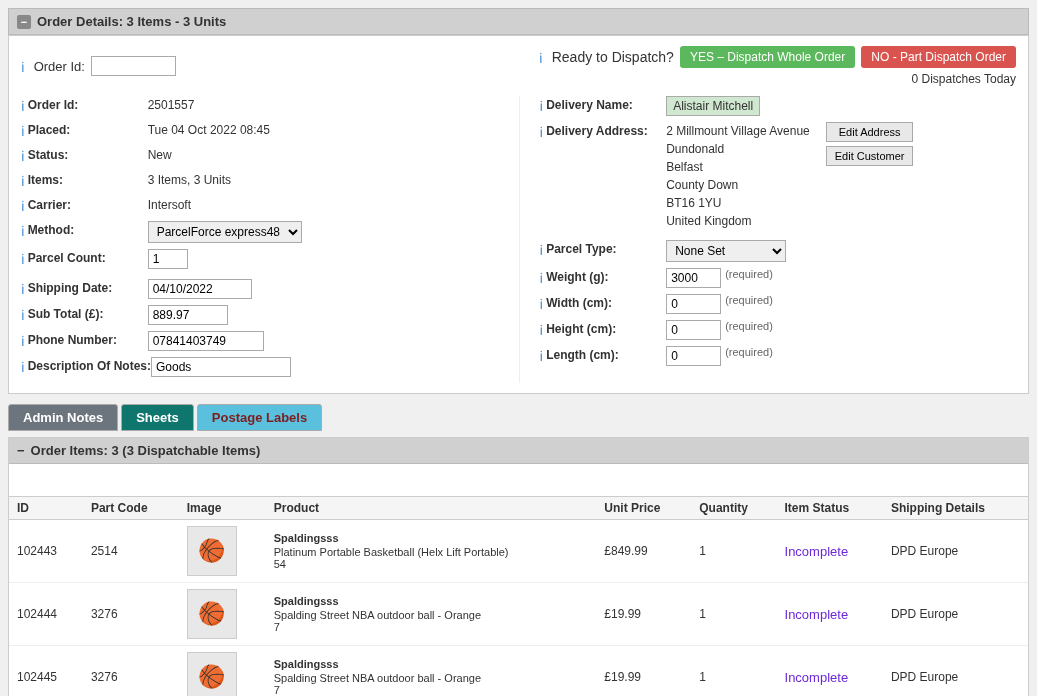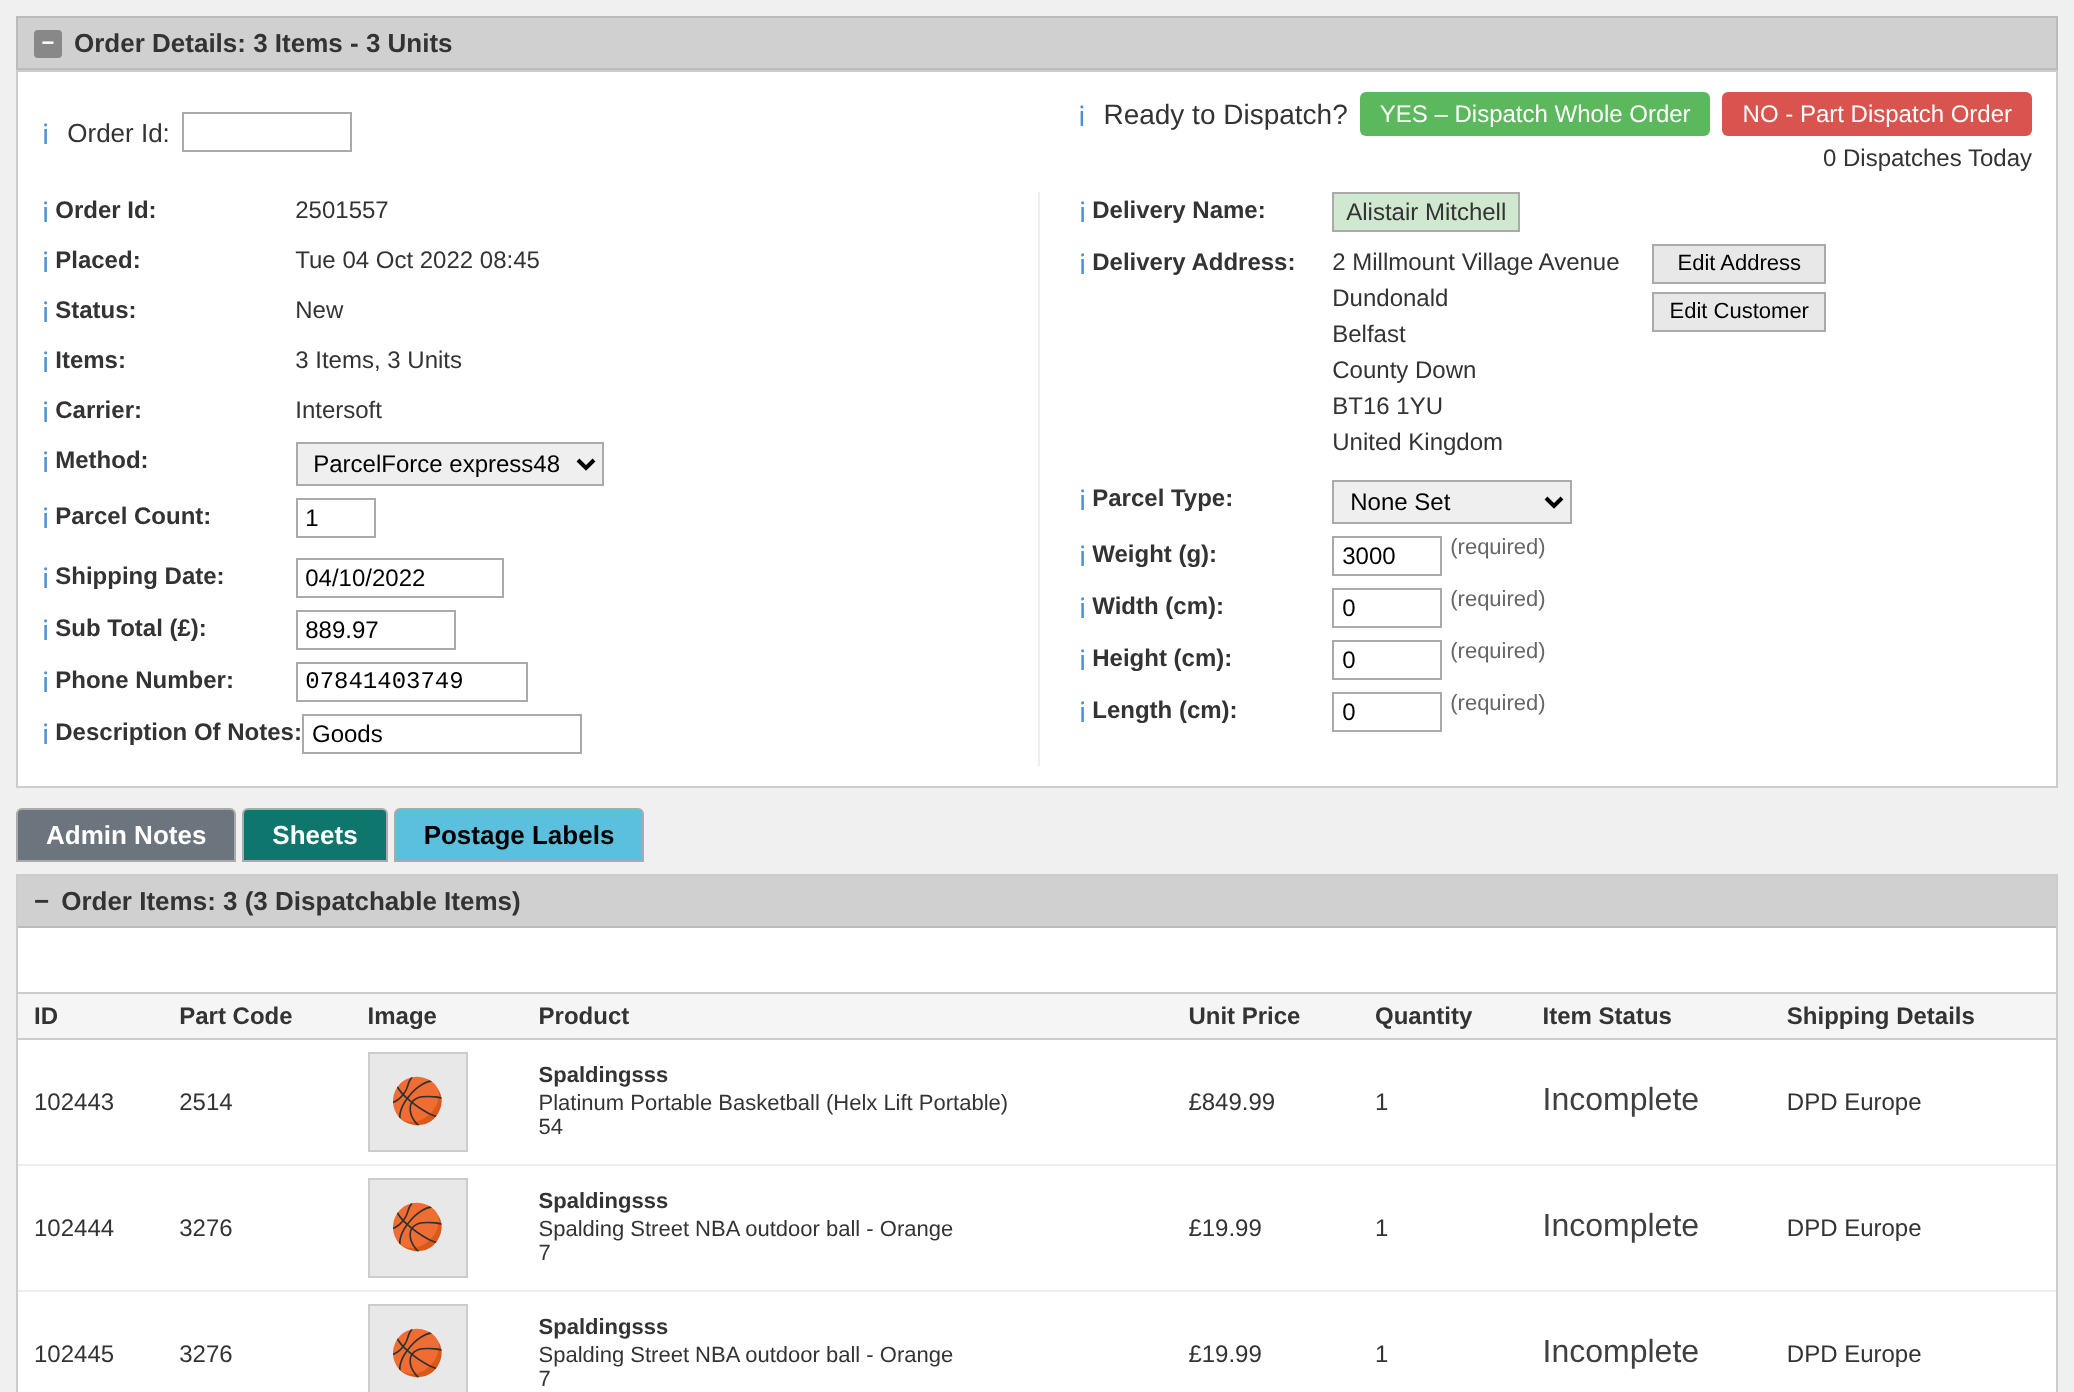--- a/index.html
+++ b/index.html
@@ -64,40 +64,40 @@
     .measurement-input { width: 55px; border: 1px solid #aaa; padding: 2px 4px; font-size: 12px; }
     .required-text { font-size: 11px; color: #666; margin-left: 4px; }
 
     .tabs-row { display: flex; gap: 0; margin: 10px 0 6px 0; }
     .tab-btn {
       padding: 5px 14px; font-size: 13px; cursor: pointer; border: 1px solid #aaa;
       background: #e8e8e8; border-radius: 3px 3px 0 0; margin-right: 3px; font-weight: bold;
     }
     .tab-btn.active { background: #6c757d; color: white; }
     .tab-btn.green { background: #0f766e; color: white; }
-    .tab-btn.blue { background: #5bc0de; color: #000000; }
+    .tab-btn.blue { background: #5bc0de; color: #7f1d1d; }
 
     .items-section { background: #fff; border: 1px solid #ccc; margin-top: 4px; }
     .items-header {
       display: flex; align-items: center; gap: 6px;
       background: #d0d0d0; padding: 5px 8px; font-weight: bold; font-size: 13px;
       border-bottom: 1px solid #bbb;
     }
 
     .items-table { width: 100%; border-collapse: collapse; margin-top: 32px; }
     .items-table th {
       background: #f5f5f5; border-bottom: 1px solid #ccc; border-top: 1px solid #ccc;
       padding: 4px 8px; text-align: left; font-size: 12px; font-weight: bold;
     }
     .items-table td { padding: 6px 8px; font-size: 12px; vertical-align: middle; border-bottom: 1px solid #eee; }
 
     .product-name { font-weight: bold; font-size: 11px; margin-bottom: 2px; }
     .product-detail { font-size: 11px; color: #333; }
 
-    .status-incomplete { color: #404040; font-size: 16px; }
+    .status-incomplete { color: #6d28d9; font-size: 13px; }
 
     .field-row-address { display: flex; align-items: flex-start; margin-bottom: 6px; }
   </style>
 </head>
 <body>
 
 <div class="page-wrapper">
 
   <div class="section-header">
     <span class="minus-icon">−</span>
@@ -180,21 +180,21 @@
 
         <div class="field-row">
           <span class="info-icon">ℹ</span>
           <span class="field-label">Sub Total (£):</span>
           <input type="text" class="field-input" style="width: 80px;" value="889.97">
         </div>
 
         <div class="field-row">
           <span class="info-icon">ℹ</span>
           <span class="field-label">Phone Number:</span>
-          <input type="text" class="field-input" style="width: 116px; font-family: Liberation Mono, monospace;" value="07841403749">
+          <input type="text" class="field-input" style="width: 116px;" value="07841403749">
         </div>
 
         <div class="field-row">
           <span class="info-icon">ℹ</span>
           <span class="field-label">Description Of Notes:</span>
           <input type="text" class="field-input" style="width: 140px;" value="Goods">
         </div>
 
       </div>
 

